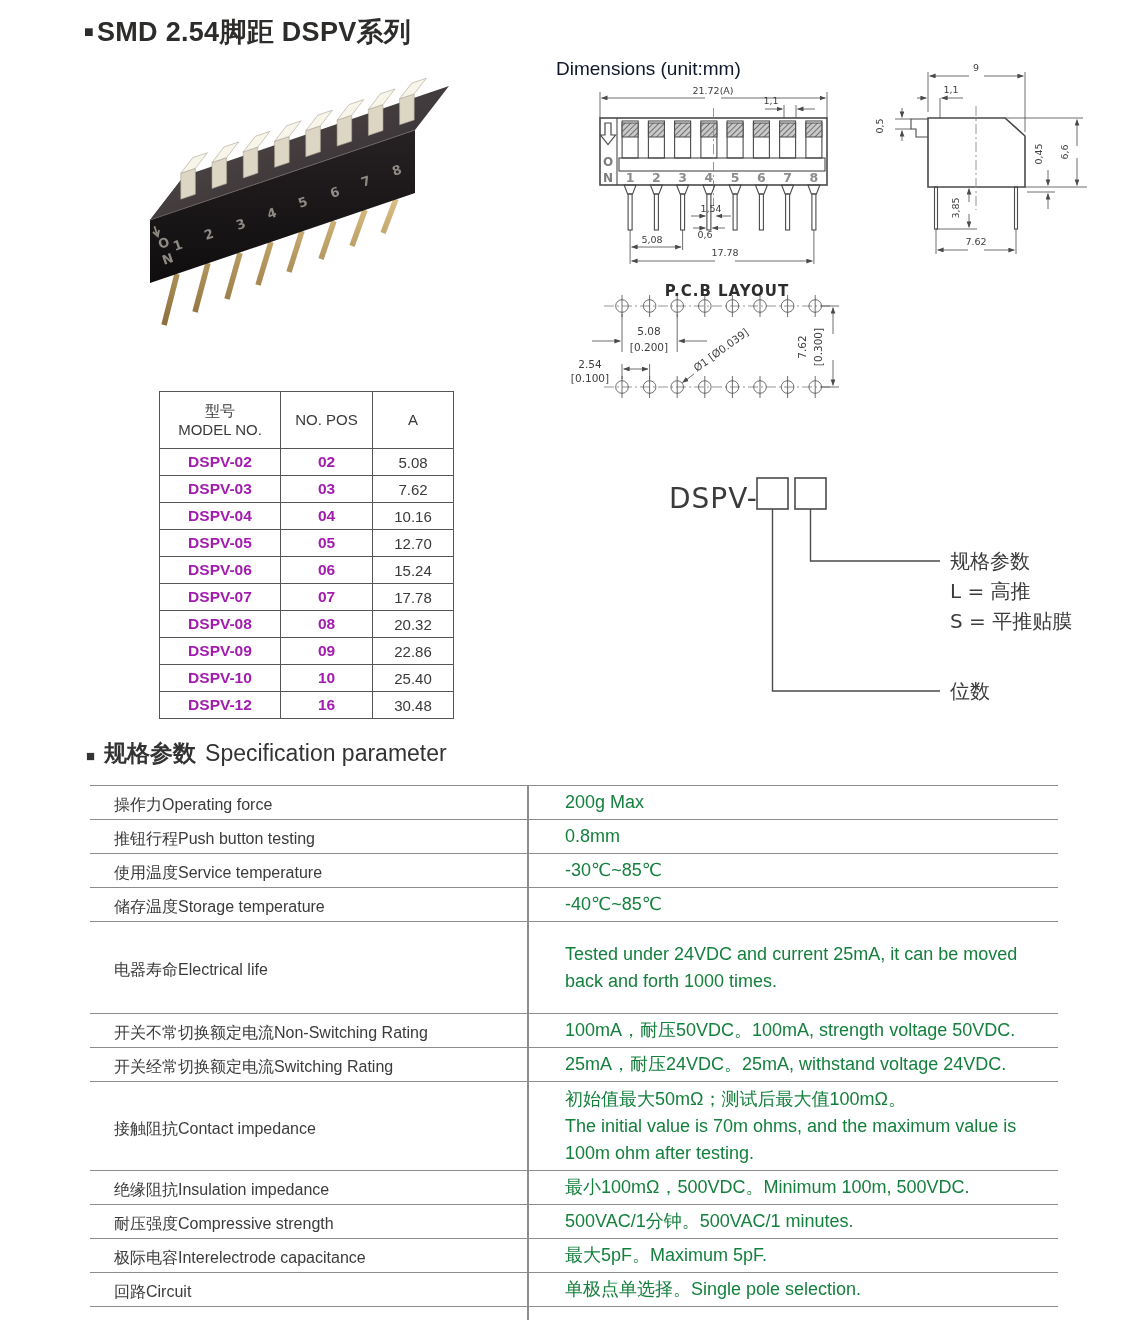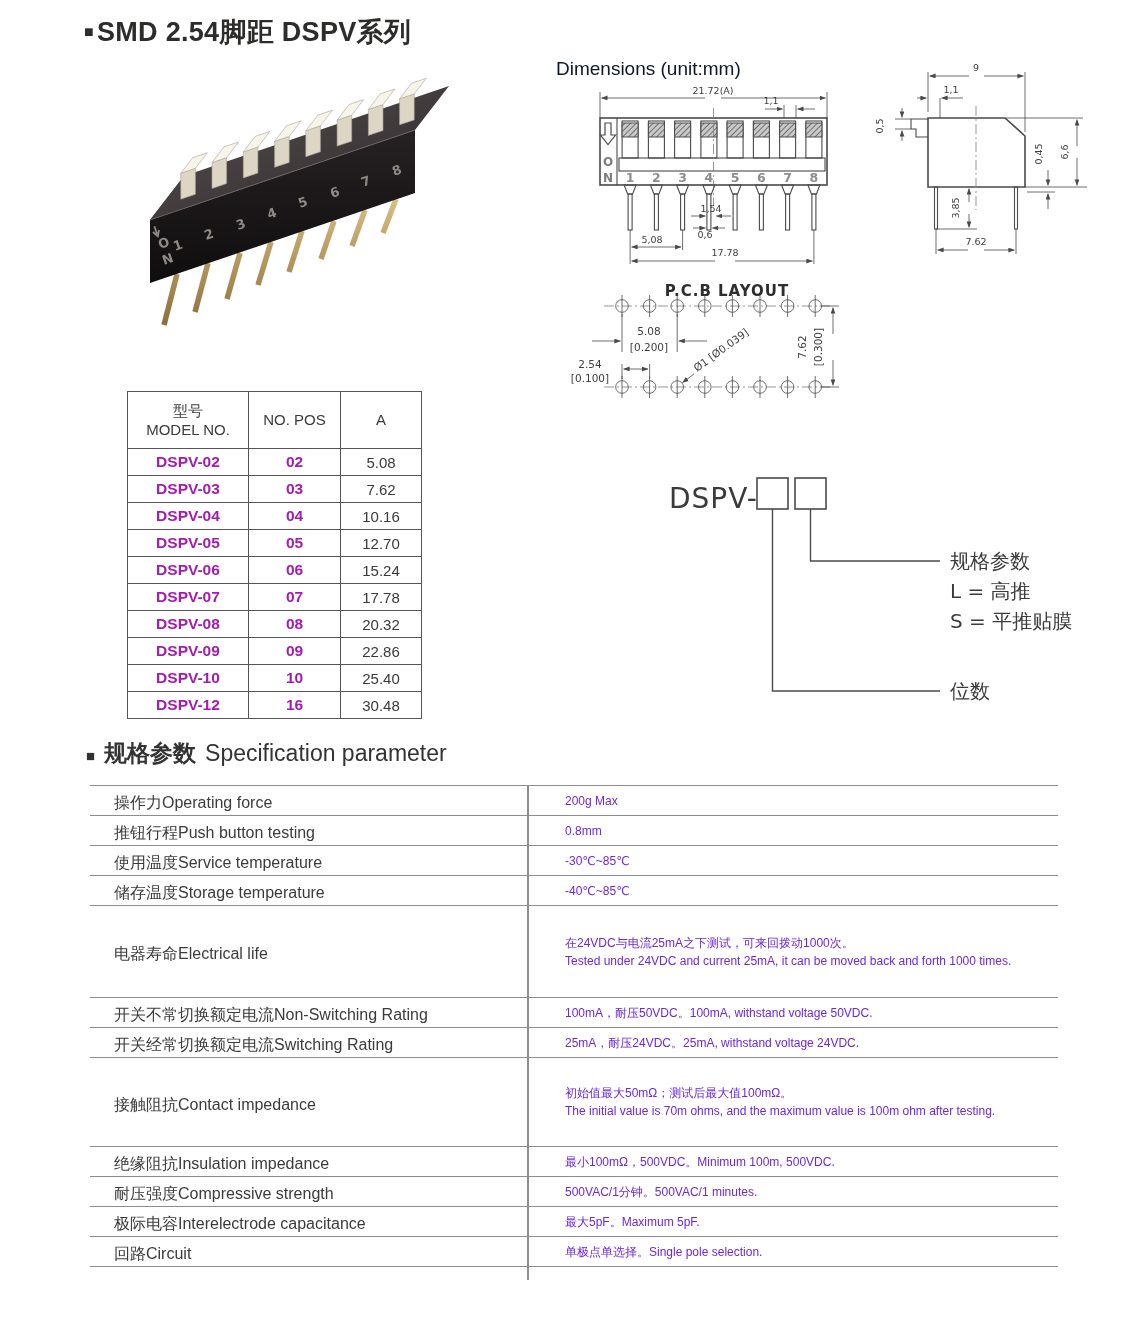--- a/index.html
+++ b/index.html
@@ -23,41 +23,41 @@
   .cln{stroke:#8a8a8a;stroke-width:0.9;stroke-dasharray:10 3 2 3;fill:none;}
   .dimtxt{font-size:9.5px;fill:#3d3d3d;}
   .numtxt{font-size:12.5px;fill:#8d8d8d;font-weight:bold;}
   .ontxt{font-size:12px;fill:#7d7d7d;font-weight:bold;}
   .pcbtitle{font-size:15px;font-weight:bold;fill:#2d2d2d;letter-spacing:1px;}
   .ordtxt{font-size:20px;fill:#3b3b3b;}
   .ordprefix{font-size:28px;fill:#3b3b3b;letter-spacing:1px;}
   .photonum{font-size:13px;fill:#8f8a84;font-weight:bold;}
 
   
-  .model-table{left:127px;top:391px;border-collapse:collapse;table-layout:fixed;}
+  .model-table{left:159px;top:391px;border-collapse:collapse;table-layout:fixed;}
   .model-table td,.model-table th{border:1.6px solid #555;text-align:center;vertical-align:middle;padding:0;}
   .model-table th{height:56px;font-weight:normal;font-size:15px;color:#3a3a3a;line-height:1.3;}
   .model-table td{height:26px;font-size:15px;color:#3a3a3a;}
   .model-table .c1{width:120px;} .model-table .c2{width:91px;} .model-table .c3{width:80px;}
   .model-table td.red{color:#a21caf;font-weight:bold;font-size:15.5px;}
 
   
   .section-header{left:86px;top:738px;display:flex;align-items:baseline;gap:9px;font-size:23px;color:#333;}
   .section-header .bullet{font-size:15px;}
   .section-header .zh{font-weight:bold;}
 
   
   .spec-table{left:90px;top:785px;width:968px;border-top:1.6px solid #8d8d8d;}
   .spec-row{display:flex;border-bottom:1.6px solid #8d8d8d;min-height:29px;}
   .spec-row.tall-a{min-height:91px;}
   .spec-row.tall-b{min-height:88px;}
   .spec-row .lbl{width:437px;box-sizing:border-box;padding-left:24px;display:flex;align-items:center;
                  font-size:16px;color:#3b3b3b;margin-top:6px;}
   .spec-row .val{flex:1;box-sizing:border-box;padding:3px 14px 3px 38px;display:flex;flex-direction:column;
-                 justify-content:center;font-size:12px;color:#6d28d9;line-height:1.5;}
+                 justify-content:center;font-size:18px;color:#15803d;line-height:1.5;}
   .spec-row .val div:empty{display:none;}
   .spec-divider{position:absolute;left:437px;top:0;width:1.6px;height:calc(100% + 13px);background:#8d8d8d;}
 </style>
 </head>
 <body>
 
 <div class="page">
 
   <div class="abs page-title">
     <span class="bullet">■</span>
@@ -458,28 +458,27 @@
     </div>
     <div class="spec-row">
       <div class="lbl">储存温度Storage temperature</div>
       <div class="val">
           <div>-40℃~85℃</div>
         </div>
     </div>
     <div class="spec-row tall-a">
       <div class="lbl">电器寿命Electrical life</div>
       <div class="val">
-          <div>在24VDC与电流25mA之下测试，可来回拨动1000次。</div>
           <div>Tested under 24VDC and current 25mA, it can be moved back and forth 1000 times.</div>
         </div>
     </div>
     <div class="spec-row">
       <div class="lbl">开关不常切换额定电流Non-Switching Rating</div>
       <div class="val">
-          <div>100mA，耐压50VDC。100mA, withstand voltage 50VDC.</div>
+          <div>100mA，耐压50VDC。100mA, strength voltage 50VDC.</div>
         </div>
     </div>
     <div class="spec-row">
       <div class="lbl">开关经常切换额定电流Switching Rating</div>
       <div class="val">
           <div>25mA，耐压24VDC。25mA, withstand voltage 24VDC.</div>
         </div>
     </div>
     <div class="spec-row tall-b">
       <div class="lbl">接触阻抗Contact impedance</div>

